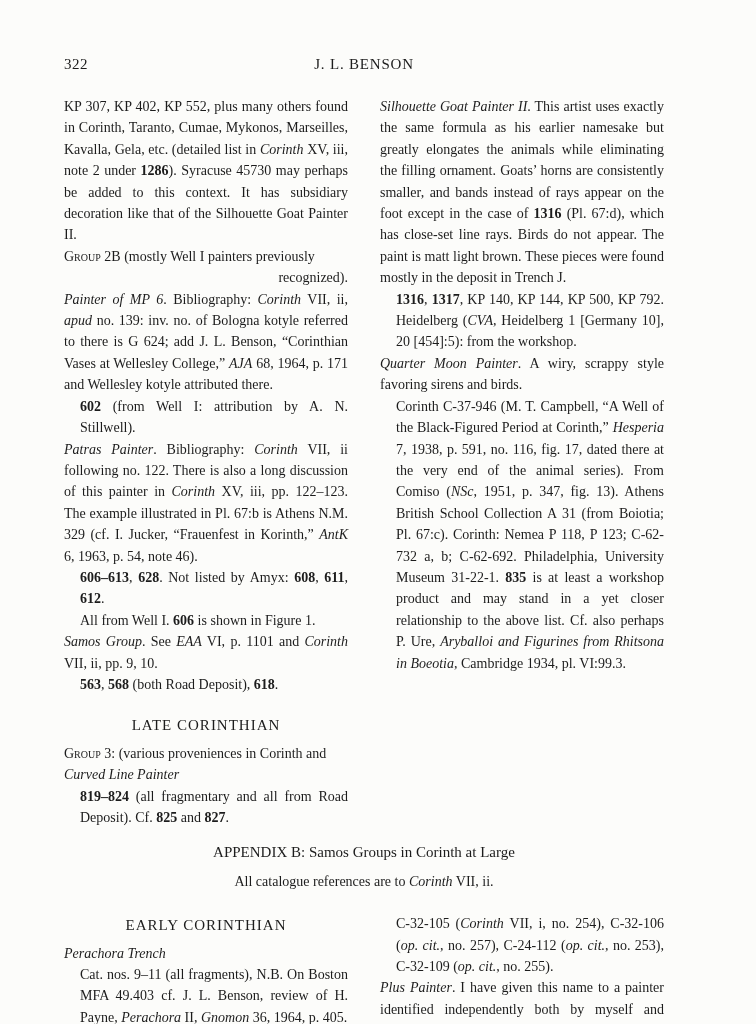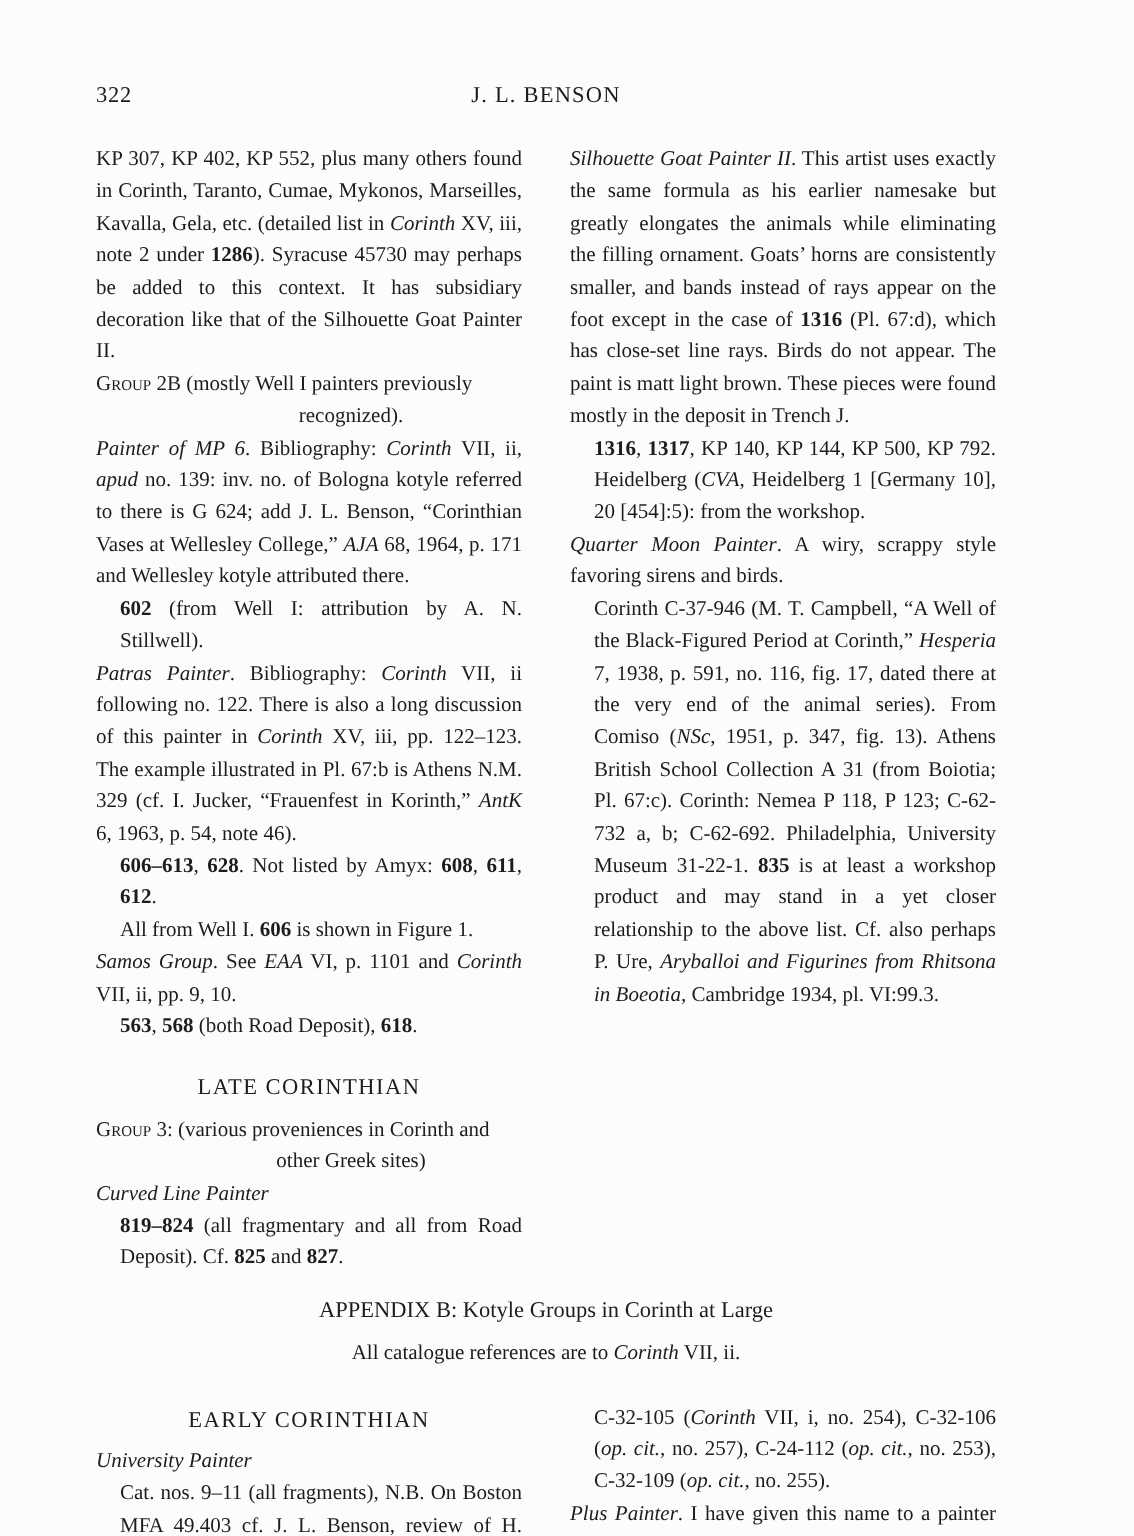--- a/index.html
+++ b/index.html
@@ -19,21 +19,21 @@
   .cols { display:flex; gap:32px; }
   .main-cols { margin-top:22px; min-height:588px; align-items:flex-start; }
   .col { width:306px; box-sizing:border-box; }
   
   p.block { margin:0; text-align:justify; }
   p.entry { margin-left:16px; }
   p.heading { text-align:center; letter-spacing:1px; margin:20px 0 6px; font-size:15px; }
   .col p.heading:first-child { margin-top:2px; }
   p.group { margin-top:0; }
   .gline { display:block; text-align:justify; }
-  .gline.turnover { margin-left:4em; text-align:center; }
+  .gline.turnover { margin-left:4em; text-align:right; }
   .sc { font-variant:small-caps; }
   i { font-style:italic; }
   b { font-weight:700; }
   
   .appendix { margin-top:14px; }
   .appx-title { margin:0; text-align:center; font-size:15px; }
   .appx-subtitle { margin:7px 0 12px 0; text-align:center; }
   .appx-cols { margin-top:21px; align-items:flex-start; }
 </style>
 </head>
@@ -56,40 +56,39 @@
         <p class="block para"><i>Painter of MP 6</i><span>. Bibliography: </span><i>Corinth</i><span> VII, ii, </span><i>apud</i><span> no. 139: inv. no. of Bologna kotyle referred to there is G 624; add J. L. Benson, “Corinthian Vases at Wellesley College,” </span><i>AJA</i><span> 68, 1964, p. 171 and Wellesley kotyle attributed there.</span></p>
         <p class="block entry"><b>602</b><span> (from Well I: attribution by A. N. Stillwell).</span></p>
         <p class="block para"><i>Patras Painter</i><span>. Bibliography: </span><i>Corinth</i><span> VII, ii following no. 122. There is also a long discussion of this painter in </span><i>Corinth</i><span> XV, iii, pp. 122–123. The example illustrated in Pl. 67:b is Athens N.M. 329 (cf. I. Jucker, “Frauenfest in Korinth,” </span><i>AntK</i><span> 6, 1963, p. 54, note 46).</span></p>
         <p class="block entry"><b>606–613</b><span>, </span><b>628</b><span>. Not listed by Amyx: </span><b>608</b><span>, </span><b>611</b><span>, </span><b>612</b><span>.</span></p>
         <p class="block entry"><span>All from Well I. </span><b>606</b><span> is shown in Figure 1.</span></p>
         <p class="block para"><i>Samos Group</i><span>. See </span><i>EAA</i><span> VI, p. 1101 and </span><i>Corinth</i><span> VII, ii, pp. 9, 10.</span></p>
         <p class="block entry"><b>563</b><span>, </span><b>568</b><span> (both Road Deposit), </span><b>618</b><span>.</span></p>
         <p class="block heading"><span>LATE CORINTHIAN</span></p>
         <p class="block group">
           <span class="gline"><span class="sc">Group</span><span> 3: (various proveniences in Corinth and</span></span>
-          <span class="gline turnover"><span>other Greek sites)</span></span>
         </p>
         <p class="block para"><i>Curved Line Painter</i></p>
         <p class="block entry"><b>819–824</b><span> (all fragmentary and all from Road Deposit). Cf. </span><b>825</b><span> and </span><b>827</b><span>.</span></p>
       </div>
     <div class="col">
         <p class="block para"><i>Silhouette Goat Painter II</i><span>. This artist uses exactly the same formula as his earlier namesake but greatly elongates the animals while eliminating the filling ornament. Goats’ horns are consistently smaller, and bands instead of rays appear on the foot except in the case of </span><b>1316</b><span> (Pl. 67:d), which has close-set line rays. Birds do not appear. The paint is matt light brown. These pieces were found mostly in the deposit in Trench J.</span></p>
         <p class="block entry"><b>1316</b><span>, </span><b>1317</b><span>, KP 140, KP 144, KP 500, KP 792. Heidelberg (</span><i>CVA</i><span>, Heidelberg 1 [Germany 10], 20 [454]:5): from the workshop.</span></p>
         <p class="block para"><i>Quarter Moon Painter</i><span>. A wiry, scrappy style favoring sirens and birds.</span></p>
         <p class="block entry"><span>Corinth C-37-946 (M. T. Campbell, “A Well of the Black-Figured Period at Corinth,” </span><i>Hesperia</i><span> 7, 1938, p. 591, no. 116, fig. 17, dated there at the very end of the animal series). From Comiso (</span><i>NSc</i><span>, 1951, p. 347, fig. 13). Athens British School Collection A 31 (from Boiotia; Pl. 67:c). Corinth: Nemea P 118, P 123; C-62-732 a, b; C-62-692. Philadelphia, University Museum 31-22-1. </span><b>835</b><span> is at least a workshop product and may stand in a yet closer relationship to the above list. Cf. also perhaps P. Ure, </span><i>Aryballoi and Figurines from Rhitsona in Boeotia</i><span>, Cambridge 1934, pl. VI:99.3.</span></p>
       </div>
   </div>
 
   <div class="appendix">
-    <p class="appx-title">APPENDIX B: Kotyle Groups in Corinth at Large</p>
+    <p class="appx-title">APPENDIX B: Samos Groups in Corinth at Large</p>
     <p class="appx-subtitle"><span>All catalogue references are to </span><i>Corinth</i><span> VII, ii.</span></p>
     <div class="cols appx-cols">
       <div class="col">
           <p class="block heading"><span>EARLY CORINTHIAN</span></p>
-          <p class="block para"><i>University Painter</i></p>
+          <p class="block para"><i>Perachora Trench</i></p>
           <p class="block entry"><span>Cat. nos. 9–11 (all fragments), N.B. On Boston MFA 49.403 cf. J. L. Benson, review of H. Payne, </span><i>Perachora</i><span> II, </span><i>Gnomon</i><span> 36, 1964, p. 405.</span></p>
           <p class="block para"><i>Painter of Corinth CP 2391</i></p>
           <p class="block entry"><span>Cat. no. 47.</span></p>
         </div>
       <div class="col">
           <p class="block entry"><span>C-32-105 (</span><i>Corinth</i><span> VII, i, no. 254), C-32-106 (</span><i>op. cit.</i><span>, no. 257), C-24-112 (</span><i>op. cit.</i><span>, no. 253), C-32-109 (</span><i>op. cit.</i><span>, no. 255).</span></p>
           <p class="block para"><i>Plus Painter</i><span>. I have given this name to a painter identified independently both by myself and Amyx (cat. no. 50). The usual formula consists of two lions and a bird, all to the right, surrounded by rough unincised blobs, dots, and crosses (plusses). These latter are painted large and bold. At present thirteen kotylai, all from the same context, are assignable to him.</span></p>
         </div>
     </div>
   </div>

